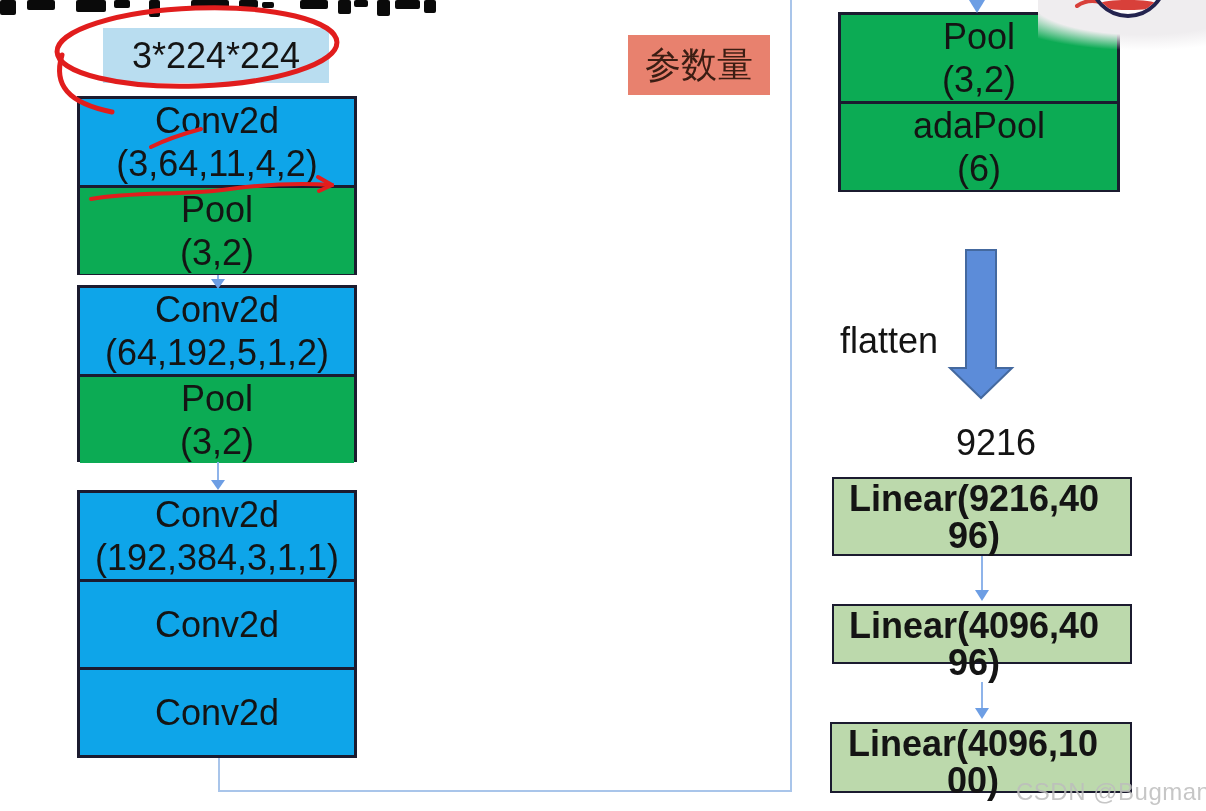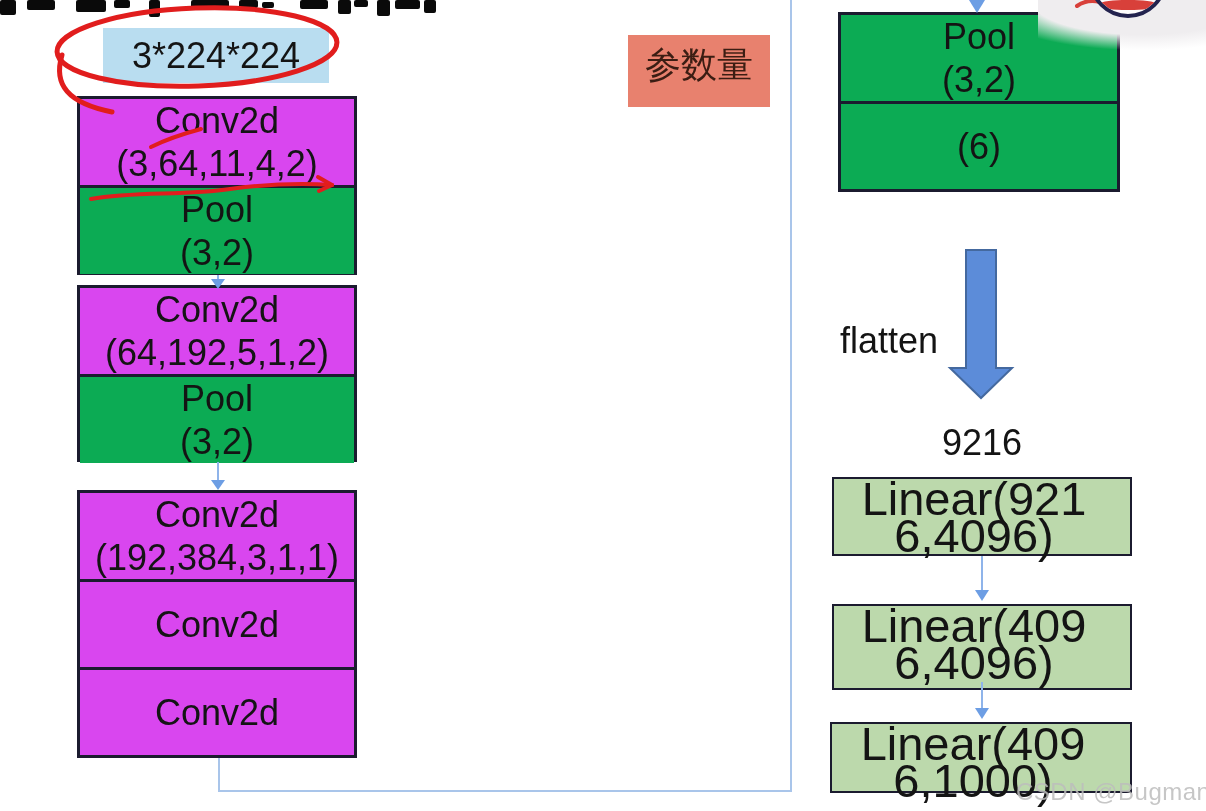--- a/index.html
+++ b/index.html
@@ -15,51 +15,51 @@
     position:absolute;box-sizing:border-box;
     border:3px solid #1b1b2f;
     display:flex;flex-direction:column;
     text-align:center;z-index:2;
   }
   .cell{
     flex:1 1 0;display:flex;flex-direction:column;justify-content:center;
     font-size:36px;line-height:43px;
   }
   .cell + .cell{border-top:3px solid #1b1b2f;}
-  .conv{background:#d946ef;}
+  .conv{background:#0ea5e9;}
   .pool{background:#0cab54;}
   .group1{left:77px;top:96px;width:280px;height:179px;}
   .group2{left:77px;top:285px;width:280px;height:177px;}
   .group3{left:77px;top:490px;width:280px;height:268px;}
   .rpool {left:838px;top:12px;width:282px;height:180px;}
   
   .input-box{
     left:103px;top:28px;width:226px;height:55px;
     background:#b9ddf0;font-size:36px;line-height:56px;text-align:center;z-index:2;
   }
   
   .badge{
-    left:628px;top:35px;width:142px;height:72px;
+    left:628px;top:35px;width:142px;height:60px;
     background:#e8816e;color:#3b1d13;
     font-size:36px;line-height:60px;text-align:center;z-index:2;
   }
   
   .linear{
     position:absolute;box-sizing:border-box;
     left:832px;width:300px;height:79px;
     background:#bcd9ac;border:2px solid #1b1b2f;
-    font-size:47px;line-height:37px;text-align:center;
-    padding:1px 28px 0 12px;word-break:break-all;z-index:2;
+    font-size:36px;line-height:37px;text-align:center;
+    padding:1px 28px 0 12px;word-break:break-all;z-index:2;font-weight:bold;
   }
   .linear1{top:477px;}
-  .linear2{top:604px;height:86px;}
+  .linear2{top:604px;height:60px;}
   .linear3{top:722px;left:830px;width:302px;height:71px;}
   
   .flatten-label{left:840px;top:320px;width:110px;font-size:36px;z-index:2;}
-  .flatten-size{left:928px;top:422px;width:108px;font-size:36px;text-align:center;z-index:2;}
+  .flatten-size{left:928px;top:422px;width:108px;font-size:36px;text-align:right;z-index:2;}
   .watermark{
     left:1016px;top:778px;width:190px;
     font-size:24px;color:#bdbdbd;opacity:.85;letter-spacing:.5px;z-index:7;
     white-space:nowrap;
   }
   
   .halo{
     left:1038px;top:0;width:168px;height:60px;z-index:4;
     background:radial-gradient(120% 105% at 62% 0%, #efedef 55%, rgba(239,237,239,0) 80%);
   }
@@ -116,20 +116,21 @@
     <span>Conv2d</span>
   </div>
 </div>
 
 <div class="stackbox rpool">
   <div class="cell pool">
     <span>Pool</span>
     <span>(3,2)</span>
   </div>
   <div class="cell pool">
+    <span>adaPool</span>
     <span>(6)</span>
   </div>
 </div>
 
 <div class="abs flatten-label">flatten</div>
 <div class="abs flatten-size">9216</div>
 
 <div class="linear linear1">Linear(9216,4096)</div>
 <div class="linear linear2">Linear(4096,4096)</div>
 <div class="linear linear3">Linear(4096,1000)</div>

